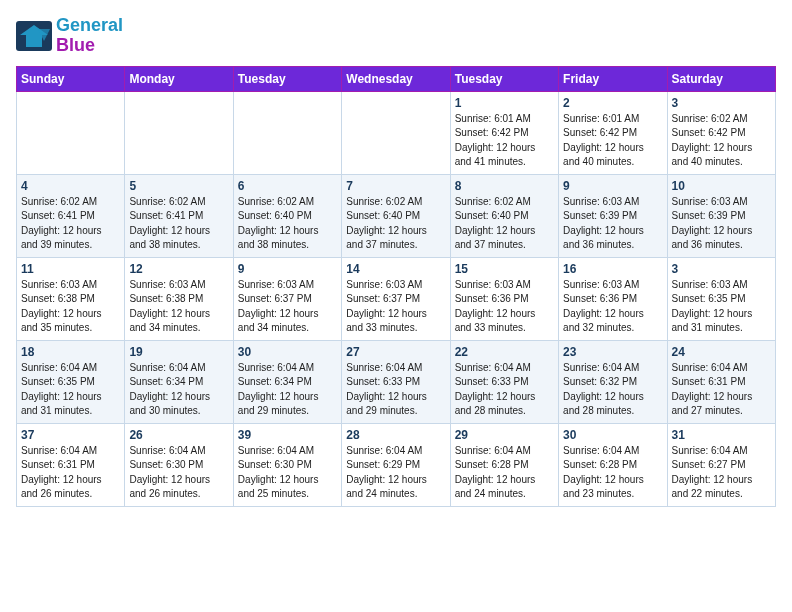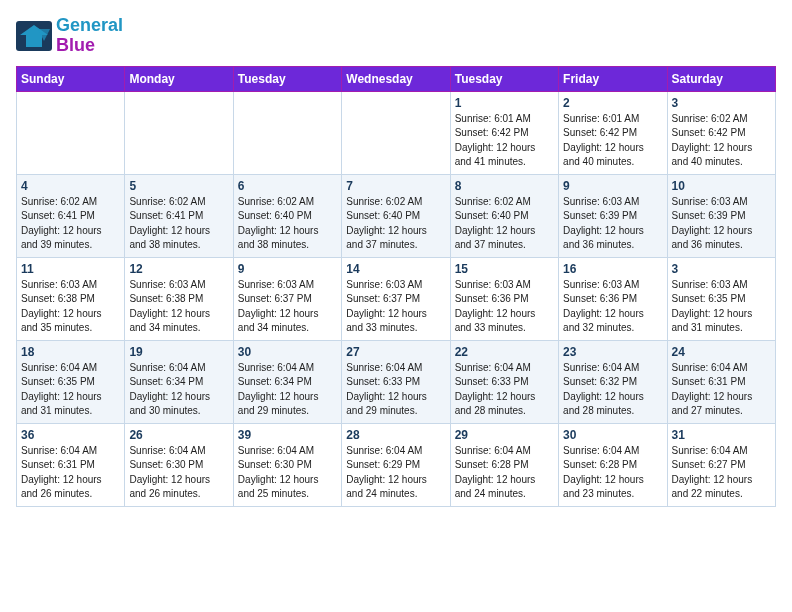--- a/index.html
+++ b/index.html
@@ -221,21 +221,21 @@
           <div class="day-num">23</div>
           <div class="day-info">Sunrise: 6:04 AM<br>Sunset: 6:32 PM<br>Daylight: 12 hours<br>and 28 minutes.</div>
         </td>
         <td>
           <div class="day-num">24</div>
           <div class="day-info">Sunrise: 6:04 AM<br>Sunset: 6:31 PM<br>Daylight: 12 hours<br>and 27 minutes.</div>
         </td>
       </tr>
       <tr>
         <td>
-          <div class="day-num">36</div>
+          <div class="day-num">37</div>
           <div class="day-info">Sunrise: 6:04 AM<br>Sunset: 6:31 PM<br>Daylight: 12 hours<br>and 26 minutes.</div>
         </td>
         <td>
           <div class="day-num">26</div>
           <div class="day-info">Sunrise: 6:04 AM<br>Sunset: 6:30 PM<br>Daylight: 12 hours<br>and 26 minutes.</div>
         </td>
         <td>
           <div class="day-num">39</div>
           <div class="day-info">Sunrise: 6:04 AM<br>Sunset: 6:30 PM<br>Daylight: 12 hours<br>and 25 minutes.</div>
         </td>

